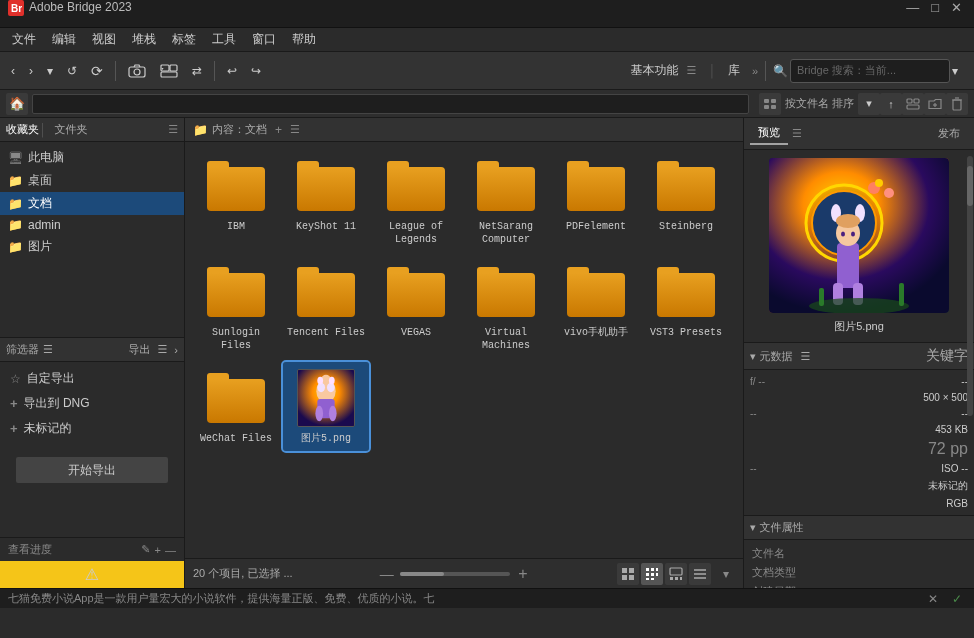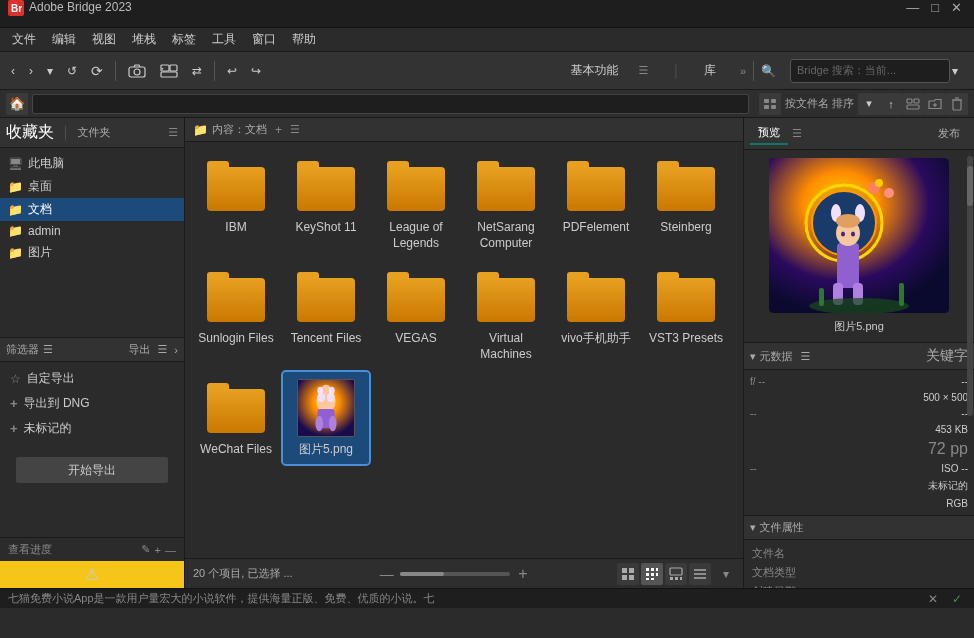--- a/index.html
+++ b/index.html
@@ -10,22 +10,22 @@
 
     
     #menu-bar { height: 24px; background: #2b2b2b; display: flex; align-items: center; padding: 0 4px; border-bottom: 1px solid #1a1a1a; }
     .menu-item { padding: 2px 8px; cursor: pointer; color: #ccc; font-size: 12px; }
 
     
     #toolbar { height: 38px; background: #333; display: flex; align-items: center; padding: 0 6px; gap: 4px; border-bottom: 1px solid #1a1a1a; }
     .tb-btn { height: 26px; padding: 0 5px; background: transparent; border: none; color: #ccc; cursor: pointer; display: flex; align-items: center; gap: 3px; font-size: 12px; border-radius: 2px; }
     .tb-sep { width: 1px; height: 20px; background: #555; margin: 0 3px; }
     .tb-spacer { flex: 1; }
-    .workspace-area { display: flex; align-items: center; gap: 20px; }
-    .search-box { width: 160px; height: 24px; background: #1e1e1e; border: 1px solid #555; border-radius: 3px; padding: 0 6px; color: #ccc; font-size: 11px; display: flex; align-items: center; margin-left: 12px; }
+    .workspace-area { display: flex; align-items: center; gap: 8px; }
+    .search-box { width: 160px; height: 24px; background: #1e1e1e; border: 1px solid #555; border-radius: 3px; padding: 0 6px; color: #ccc; font-size: 11px; display: flex; align-items: center; }
 
     
     #path-bar { height: 28px; background: #2e2e2e; display: flex; align-items: center; padding: 0 6px; gap: 4px; border-bottom: 1px solid #1a1a1a; }
     .path-box { flex: 1; height: 20px; background: #1e1e1e; border: 1px solid #444; border-radius: 2px; padding: 0 6px; color: #ccc; font-size: 11px; display: flex; align-items: center; }
     .path-icons { display: flex; align-items: center; margin-left: 6px; }
     .path-icon-btn { width: 22px; height: 22px; background: #3a3a3a; border: none; color: #ccc; cursor: pointer; display: flex; align-items: center; justify-content: center; border-radius: 2px; font-size: 11px; }
 
     
     #main { display: flex; height: calc(638px - 28px - 24px - 38px - 28px - 30px - 20px); }
 
@@ -48,38 +48,38 @@
     
     #center-panel { flex: 1; display: flex; flex-direction: column; background: #2b2b2b; border-right: 1px solid #1a1a1a; overflow: hidden; }
     #content-header { display: flex; align-items: center; padding: 4px 8px; background: #323232; border-bottom: 1px solid #1a1a1a; font-size: 11px; color: #aaa; gap: 4px; }
     #content-area { flex: 1; overflow-y: auto; padding: 8px; display: flex; flex-wrap: wrap; align-content: flex-start; gap: 4px; }
     .file-item { width: 86px; display: flex; flex-direction: column; align-items: center; padding: 6px 4px; cursor: pointer; border-radius: 3px; }
     .file-item.selected { background: #1c4a7a; outline: 2px solid #4a90d9; }
     .file-thumb { width: 60px; height: 60px; display: flex; align-items: center; justify-content: center; }
     .folder-thumb { width: 58px; height: 50px; position: relative; }
     .folder-shape { width: 58px; height: 44px; background: linear-gradient(180deg, #e8a020 0%, #c97800 100%); border-radius: 0 4px 4px 4px; position: absolute; bottom: 0; }
     .folder-tab { width: 22px; height: 8px; background: #e8a020; border-radius: 3px 3px 0 0; position: absolute; top: 0; left: 0; }
-    .file-name { font-size: 12px; color: #ccc; text-align: center; margin-top: 4px; line-height: 1.3; word-break: break-word; max-width: 84px; }
+    .file-name { font-size: 10px; color: #ccc; text-align: center; margin-top: 4px; line-height: 1.3; word-break: break-word; max-width: 84px; font-family: Liberation Mono, monospace; }
     .img-thumb { width: 58px; height: 58px; background: #333; border: 1px solid #555; display: flex; align-items: center; justify-content: center; overflow: hidden; border-radius: 2px; }
 
     
     #content-bottom { height: 30px; background: #2e2e2e; border-top: 1px solid #1a1a1a; display: flex; align-items: center; padding: 0 8px; gap: 6px; }
     .count-label { font-size: 11px; color: #aaa; }
     .slider-area { display: flex; align-items: center; gap: 4px; flex: 1; justify-content: center; }
     .slider-btn { width: 18px; height: 18px; background: transparent; border: none; color: #888; cursor: pointer; font-size: 14px; display: flex; align-items: center; justify-content: center; }
     .view-mode-btns { display: flex; gap: 2px; }
     .view-btn { width: 22px; height: 22px; background: #3a3a3a; border: none; color: #aaa; cursor: pointer; display: flex; align-items: center; justify-content: center; border-radius: 2px; font-size: 12px; }
     .view-btn.active { background: #555; color: #fff; }
     .bottom-expand { width: 18px; height: 18px; background: transparent; border: none; color: #888; cursor: pointer; font-size: 12px; }
 
     
     #right-panel { width: 230px; background: #2b2b2b; display: flex; flex-direction: column; overflow: hidden; }
     .rp-header { display: flex; align-items: center; padding: 4px 6px; background: #323232; border-bottom: 1px solid #1a1a1a; font-size: 11px; color: #aaa; gap: 4px; }
     .rp-tab { padding: 3px 8px; font-size: 11px; color: #aaa; cursor: pointer; }
-    .rp-tab.active { color: #fff; border-bottom: 2px solid #0f766e; }
+    .rp-tab.active { color: #fff; border-bottom: 2px solid #a3a3a3; }
     #preview-area { padding: 8px; display: flex; flex-direction: column; align-items: center; }
     .preview-img { width: 180px; height: 155px; background: linear-gradient(135deg, #1a1a3e 0%, #2a1a5e 30%, #c06000 60%, #8b4513 80%, #2a4a2a 100%); border-radius: 4px; overflow: hidden; display: flex; align-items: center; justify-content: center; position: relative; }
     .preview-filename { margin-top: 6px; font-size: 11px; color: #ccc; }
     
     
     #metadata-section { border-top: 1px solid #1a1a1a; }
     .meta-header { display: flex; align-items: center; padding: 4px 6px; background: #323232; border-bottom: 1px solid #1a1a1a; font-size: 11px; color: #aaa; gap: 4px; cursor: pointer; }
     .meta-grid { display: grid; grid-template-columns: 1fr 1fr; gap: 1px; padding: 4px 6px; font-size: 10px; }
     .meta-key { color: #888; padding: 2px 0; }
     .meta-val { color: #ccc; padding: 2px 0; text-align: right; }
@@ -217,21 +217,21 @@
           <line x1="4" y1="1" x2="8" y2="1" stroke="#888" stroke-width="1.2"></line>
         </svg>
     </button>
   </div>
 </div>
 
 <div id="main" style="height: calc(638px - 28px - 24px - 38px - 28px - 30px - 20px);">
 
   <div id="left-panel">
     <div style="display:flex; align-items:center; padding:4px 6px; background:#323232; border-bottom:1px solid #1a1a1a;">
-      <span style="font-size:16px; color:#fff; cursor:pointer; margin-right:8px;">收藏夹</span>
+      <span style="font-size:11px; color:#fff; cursor:pointer; ">收藏夹</span>
       <span style="color:#555;">│</span>
       <span style="font-size:11px; color:#aaa; cursor:pointer; margin-left:8px;">文件夹</span>
       <span style="flex:1"></span>
       <span style="color:#888; cursor:pointer; font-size:11px;">☰</span>
     </div>
     <div class="tree-area">
       <div class="tree-item">
         <span style="font-size:12px; color:#888;">🖥</span>
         <span>此电脑</span>
       </div>

